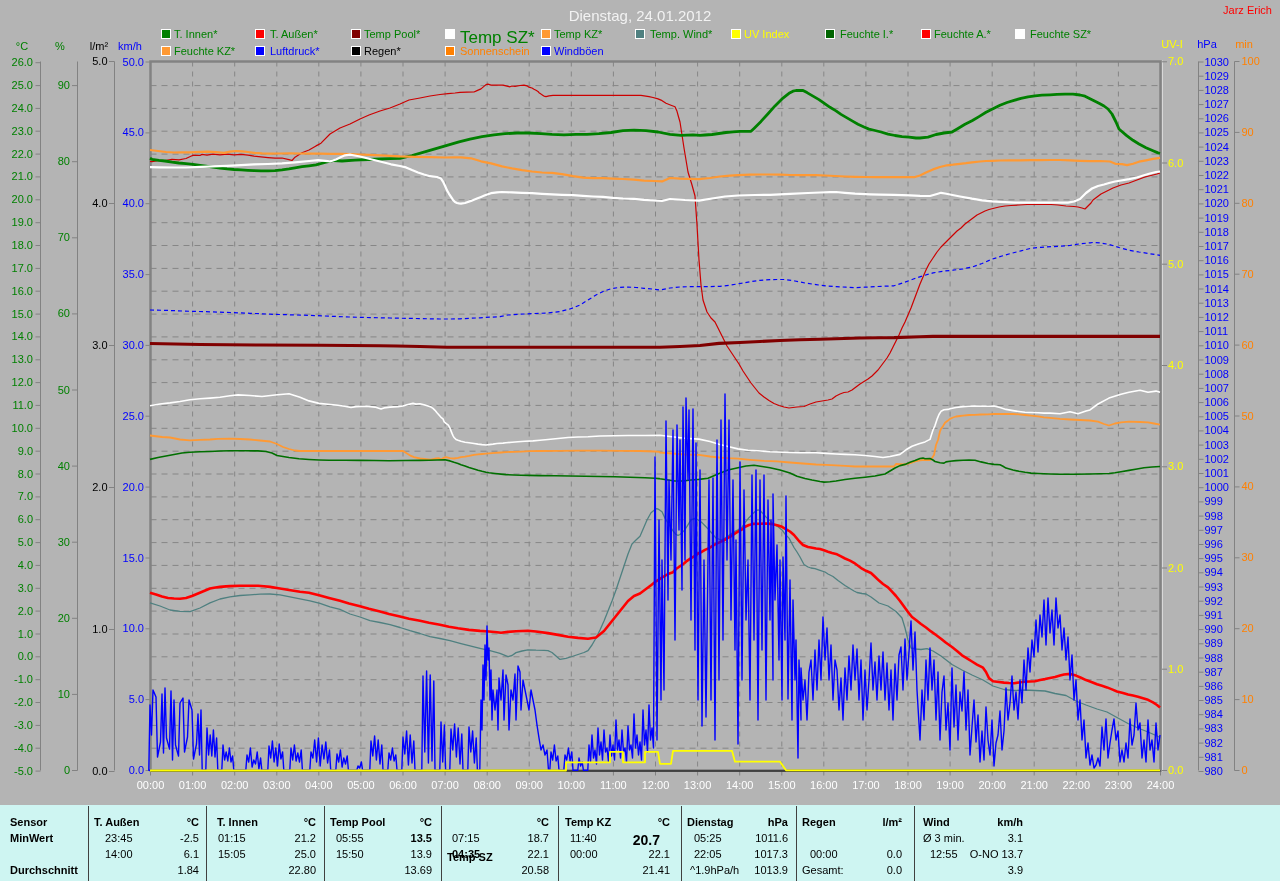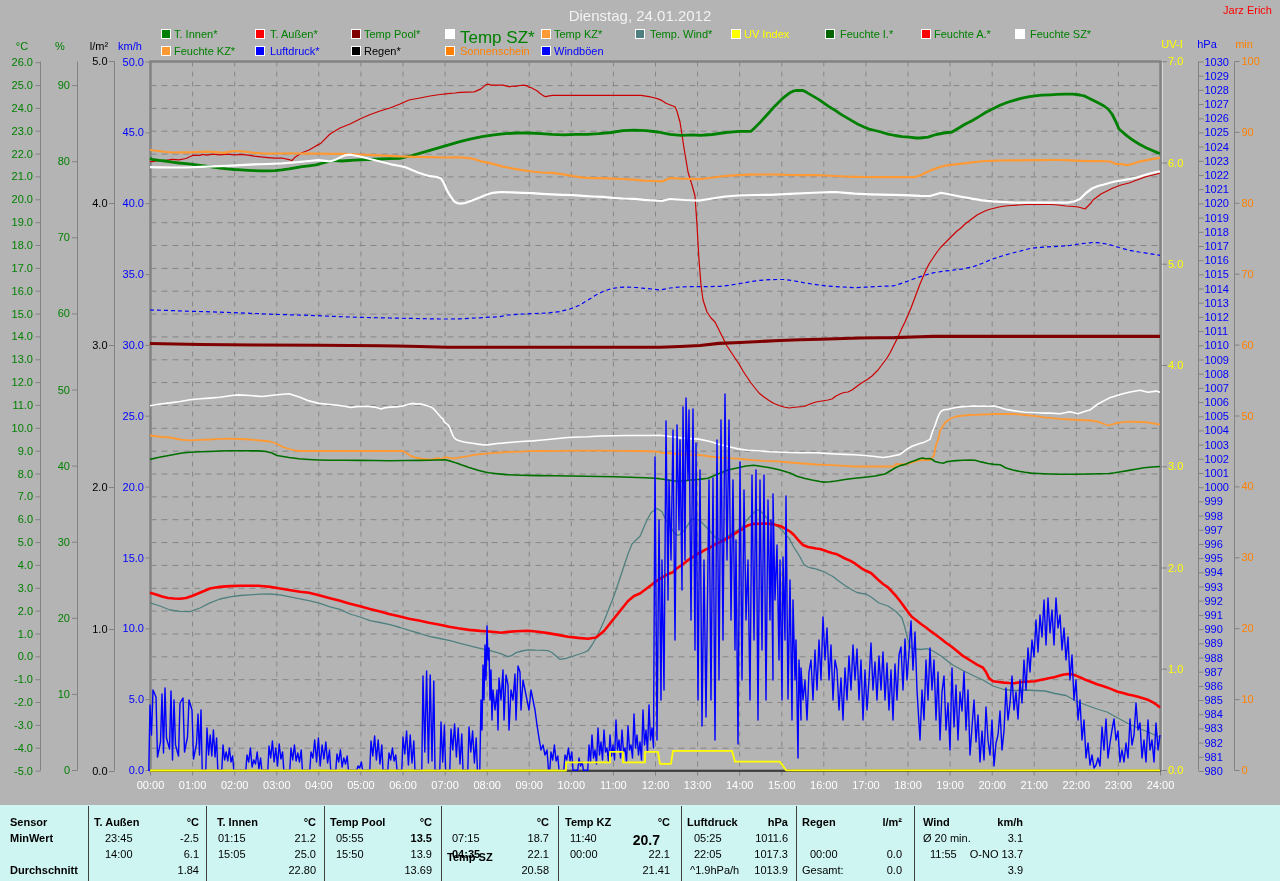--- a/index.html
+++ b/index.html
@@ -439,57 +439,57 @@
 <div style="position:absolute;left:94px;top:816px;font-size:11px;font-weight:bold;color:#000;white-space:nowrap">T. Außen</div>
 <div style="position:absolute;right:1081px;top:816px;font-size:11px;font-weight:bold;color:#000;white-space:nowrap">°C</div>
 <div style="position:absolute;left:217px;top:816px;font-size:11px;font-weight:bold;color:#000;white-space:nowrap">T. Innen</div>
 <div style="position:absolute;right:964px;top:816px;font-size:11px;font-weight:bold;color:#000;white-space:nowrap">°C</div>
 <div style="position:absolute;left:330px;top:816px;font-size:11px;font-weight:bold;color:#000;white-space:nowrap">Temp Pool</div>
 <div style="position:absolute;right:848px;top:816px;font-size:11px;font-weight:bold;color:#000;white-space:nowrap">°C</div>
 <div style="position:absolute;left:447px;top:851px;font-size:11px;font-weight:bold;color:#000;white-space:nowrap">Temp SZ</div>
 <div style="position:absolute;right:731px;top:816px;font-size:11px;font-weight:bold;color:#000;white-space:nowrap">°C</div>
 <div style="position:absolute;left:565px;top:816px;font-size:11px;font-weight:bold;color:#000;white-space:nowrap">Temp KZ</div>
 <div style="position:absolute;right:610px;top:816px;font-size:11px;font-weight:bold;color:#000;white-space:nowrap">°C</div>
-<div style="position:absolute;left:687px;top:816px;font-size:11px;font-weight:bold;color:#000;white-space:nowrap">Luftdruck</div>
+<div style="position:absolute;left:687px;top:816px;font-size:11px;font-weight:bold;color:#000;white-space:nowrap">Dienstag</div>
 <div style="position:absolute;right:492px;top:816px;font-size:11px;font-weight:bold;color:#000;white-space:nowrap">hPa</div>
 <div style="position:absolute;left:802px;top:816px;font-size:11px;font-weight:bold;color:#000;white-space:nowrap">Regen</div>
 <div style="position:absolute;right:378px;top:816px;font-size:11px;font-weight:bold;color:#000;white-space:nowrap">l/m²</div>
 <div style="position:absolute;left:923px;top:816px;font-size:11px;font-weight:bold;color:#000;white-space:nowrap">Wind</div>
 <div style="position:absolute;right:257px;top:816px;font-size:11px;font-weight:bold;color:#000;white-space:nowrap">km/h</div>
 <div style="position:absolute;left:10px;top:832px;font-size:11px;font-weight:bold;color:#000;white-space:nowrap">MinWert</div>
 <div style="position:absolute;left:105px;top:832px;font-size:11px;font-weight:normal;color:#000;white-space:nowrap">23:45</div>
 <div style="position:absolute;right:1081px;top:832px;font-size:11px;font-weight:normal;color:#000;white-space:nowrap">-2.5</div>
 <div style="position:absolute;left:218px;top:832px;font-size:11px;font-weight:normal;color:#000;white-space:nowrap">01:15</div>
 <div style="position:absolute;right:964px;top:832px;font-size:11px;font-weight:normal;color:#000;white-space:nowrap">21.2</div>
 <div style="position:absolute;left:336px;top:832px;font-size:11px;font-weight:normal;color:#000;white-space:nowrap">05:55</div>
 <div style="position:absolute;right:848px;top:832px;font-size:11px;font-weight:bold;color:#000;white-space:nowrap">13.5</div>
 <div style="position:absolute;left:452px;top:832px;font-size:11px;font-weight:normal;color:#000;white-space:nowrap">07:15</div>
 <div style="position:absolute;right:731px;top:832px;font-size:11px;font-weight:normal;color:#000;white-space:nowrap">18.7</div>
 <div style="position:absolute;left:570px;top:832px;font-size:11px;font-weight:normal;color:#000;white-space:nowrap">11:40</div>
 <div style="position:absolute;right:620px;top:832px;font-size:14px;font-weight:bold;color:#000;white-space:nowrap">20.7</div>
 <div style="position:absolute;left:694px;top:832px;font-size:11px;font-weight:normal;color:#000;white-space:nowrap">05:25</div>
 <div style="position:absolute;right:492px;top:832px;font-size:11px;font-weight:normal;color:#000;white-space:nowrap">1011.6</div>
-<div style="position:absolute;left:923px;top:832px;font-size:11px;font-weight:normal;color:#000;white-space:nowrap">Ø 20 min.</div>
+<div style="position:absolute;left:923px;top:832px;font-size:11px;font-weight:normal;color:#000;white-space:nowrap">Ø 3 min.</div>
 <div style="position:absolute;right:257px;top:832px;font-size:11px;font-weight:normal;color:#000;white-space:nowrap">3.1</div>
 <div style="position:absolute;left:10px;top:884px;font-size:15px;font-weight:bold;color:#000;white-space:nowrap">MaxWert</div>
 <div style="position:absolute;left:105px;top:848px;font-size:11px;font-weight:normal;color:#000;white-space:nowrap">14:00</div>
 <div style="position:absolute;right:1081px;top:848px;font-size:11px;font-weight:normal;color:#000;white-space:nowrap">6.1</div>
 <div style="position:absolute;left:218px;top:848px;font-size:11px;font-weight:normal;color:#000;white-space:nowrap">15:05</div>
 <div style="position:absolute;right:964px;top:848px;font-size:11px;font-weight:normal;color:#000;white-space:nowrap">25.0</div>
 <div style="position:absolute;left:336px;top:848px;font-size:11px;font-weight:normal;color:#000;white-space:nowrap">15:50</div>
 <div style="position:absolute;right:848px;top:848px;font-size:11px;font-weight:normal;color:#000;white-space:nowrap">13.9</div>
 <div style="position:absolute;left:452px;top:848px;font-size:11px;font-weight:bold;color:#000;white-space:nowrap">04:35</div>
 <div style="position:absolute;right:731px;top:848px;font-size:11px;font-weight:normal;color:#000;white-space:nowrap">22.1</div>
 <div style="position:absolute;left:570px;top:848px;font-size:11px;font-weight:normal;color:#000;white-space:nowrap">00:00</div>
 <div style="position:absolute;right:610px;top:848px;font-size:11px;font-weight:normal;color:#000;white-space:nowrap">22.1</div>
 <div style="position:absolute;left:694px;top:848px;font-size:11px;font-weight:normal;color:#000;white-space:nowrap">22:05</div>
 <div style="position:absolute;right:492px;top:848px;font-size:11px;font-weight:normal;color:#000;white-space:nowrap">1017.3</div>
 <div style="position:absolute;left:810px;top:848px;font-size:11px;font-weight:normal;color:#000;white-space:nowrap">00:00</div>
 <div style="position:absolute;right:378px;top:848px;font-size:11px;font-weight:normal;color:#000;white-space:nowrap">0.0</div>
-<div style="position:absolute;left:930px;top:848px;font-size:11px;font-weight:normal;color:#000;white-space:nowrap">11:55</div>
+<div style="position:absolute;left:930px;top:848px;font-size:11px;font-weight:normal;color:#000;white-space:nowrap">12:55</div>
 <div style="position:absolute;right:257px;top:848px;font-size:11px;font-weight:normal;color:#000;white-space:nowrap">O-NO 13.7</div>
 <div style="position:absolute;left:10px;top:864px;font-size:11px;font-weight:bold;color:#000;white-space:nowrap">Durchschnitt</div>
 <div style="position:absolute;right:1081px;top:864px;font-size:11px;font-weight:normal;color:#000;white-space:nowrap">1.84</div>
 <div style="position:absolute;right:964px;top:864px;font-size:11px;font-weight:normal;color:#000;white-space:nowrap">22.80</div>
 <div style="position:absolute;right:848px;top:864px;font-size:11px;font-weight:normal;color:#000;white-space:nowrap">13.69</div>
 <div style="position:absolute;right:731px;top:864px;font-size:11px;font-weight:normal;color:#000;white-space:nowrap">20.58</div>
 <div style="position:absolute;right:610px;top:864px;font-size:11px;font-weight:normal;color:#000;white-space:nowrap">21.41</div>
 <div style="position:absolute;left:690px;top:864px;font-size:11px;font-weight:normal;color:#000;white-space:nowrap">^1.9hPa/h</div>
 <div style="position:absolute;right:492px;top:864px;font-size:11px;font-weight:normal;color:#000;white-space:nowrap">1013.9</div>
 <div style="position:absolute;left:802px;top:864px;font-size:11px;font-weight:normal;color:#000;white-space:nowrap">Gesamt:</div>

